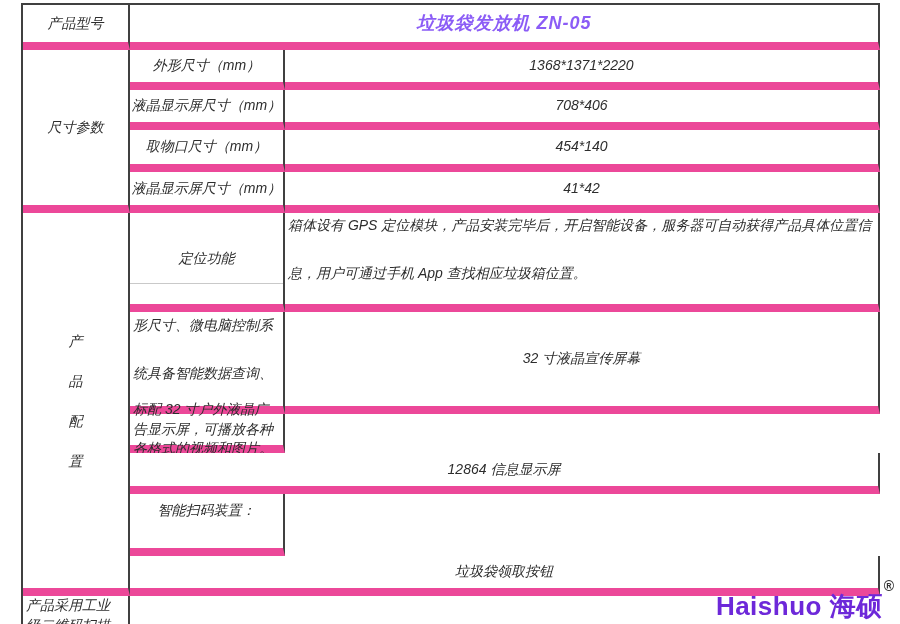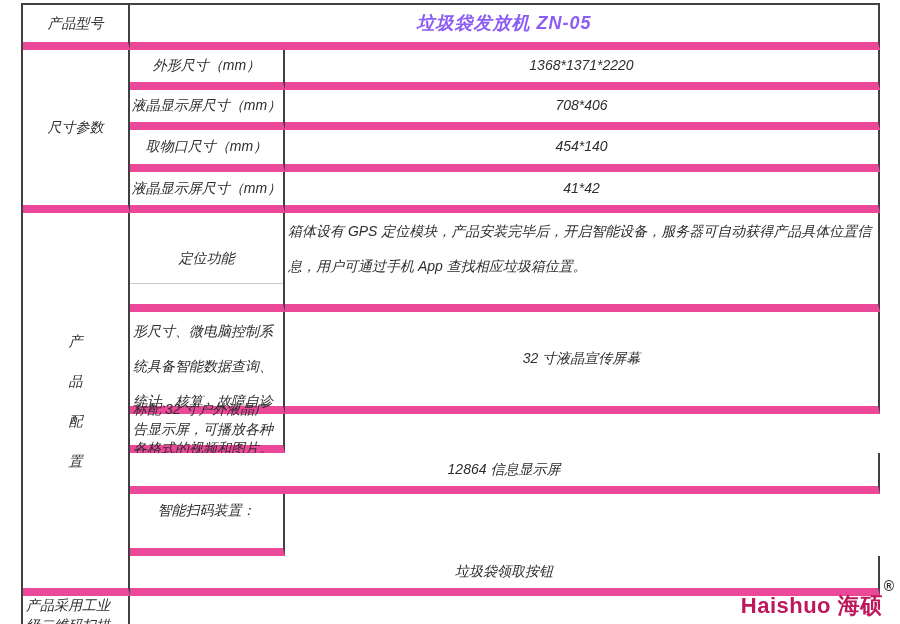--- a/index.html
+++ b/index.html
@@ -60,36 +60,36 @@
   }
   .pad-bottom { padding-bottom: 20px; }
 
   .desc {
     align-items: center;
     justify-content: flex-start;
     text-align: left;
     padding-left: 3px;
     padding-right: 6px;
   }
-  .desc.twoline { line-height: 35px; }
+  .desc.twoline { line-height: 48px; }
 
   
   .brand {
     position: absolute;
     right: 6px;
     top: 579px;
     display: flex;
     align-items: flex-start;
     z-index: 5;
     background: transparent;
   }
   .brand .wordmark {
-    font-size: 22px;
+    font-size: 26px;
     font-weight: bold;
-    color: #be185d;
+    color: #6d28d9;
     line-height: 30px;
     letter-spacing: 0.5px;
     padding-top: 12px;
   }
   .brand .rmark {
     font-size: 14px;
     font-weight: bold;
     color: #333333;
     line-height: 14px;
     margin-left: 1px;

